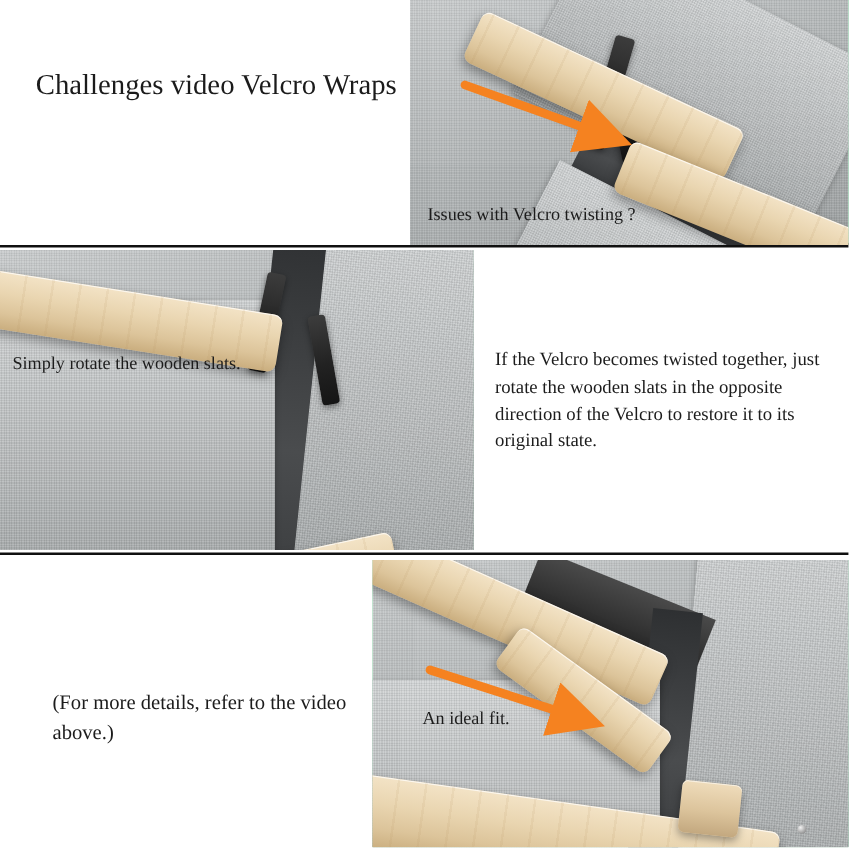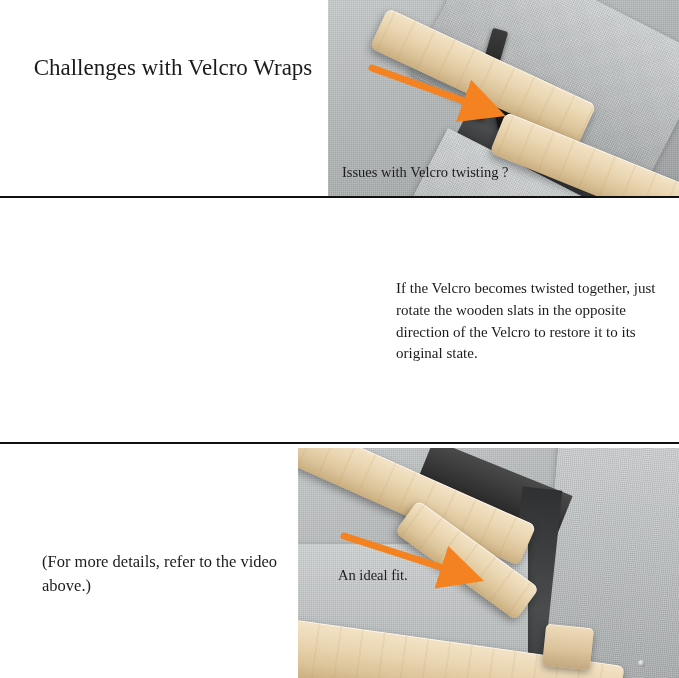--- a/index.html
+++ b/index.html
@@ -132,21 +132,21 @@
   
   .p1 { left: 328px; top: 0px; width: 351px; height: 196px; }
   .p2 { left: 0px; top: 200px; width: 379px; height: 240px; }
   .p3 { left: 298px; top: 448px; width: 381px; height: 230px; text-decoration: underline; }
 </style>
 </head>
 <body>
 
 <div class="page">
 
-  <div class="headline">Challenges with Velcro Wraps</div>
+  <div class="headline">Challenges video Velcro Wraps</div>
 
   <div class="panel p1">
     <div class="scene">
       <div class="bg-fabric"></div>
 
       <div class="fabric-rail" style="left:150px; top:-60px; width:260px; height:150px; transform:rotate(27deg); transform-origin:left top;"></div>
 
       <div class="dark-gap" style="left:150px; top:92px; width:300px; height:46px; transform:rotate(27deg); transform-origin:left top;"></div>
 
       <div class="fabric-rail" style="left:120px; top:128px; width:330px; height:170px; transform:rotate(27deg); transform-origin:left top;"></div>
@@ -167,20 +167,40 @@
         <path d="M6,6 L112,44" stroke="#F58220" stroke-width="7" fill="none" marker-end="url(#ah1)" stroke-linecap="round"></path>
       </svg>
 
       <div class="caption" style="left:14px; top:163px;">Issues with Velcro twisting ?</div>
     </div>
   </div>
 
   <div class="rule" style="left:0px; top:196px; width:679px;"></div>
   <div class="rule" style="left:0px; top:442px; width:679px;"></div>
 
+  <div class="panel p2">
+    <div class="scene">
+      <div class="bg-fabric"></div>
+
+      <div class="fabric-rail" style="left:236px; top:-30px; width:180px; height:300px; transform:rotate(6deg);"></div>
+
+      <div class="dark-gap" style="left:205px; top:-20px; width:42px; height:300px; transform:rotate(6deg);"></div>
+
+      <div class="fabric-rail" style="left:-10px; top:40px; width:230px; height:220px;"></div>
+
+      <div class="velcro" style="left:206px; top:18px; width:15px; height:80px; transform:rotate(12deg);"></div>
+      <div class="velcro" style="left:252px; top:52px; width:14px; height:72px; transform:rotate(-10deg);"></div>
+
+      <div class="slat" style="left:-30px; top:12px; width:260px; height:46px; transform:rotate(9deg); transform-origin:left top;"></div>
+
+      <div class="slat" style="left:-40px; top:300px; width:360px; height:62px; transform:rotate(-12deg); transform-origin:left top;"></div>
+
+      <div class="caption" style="left:10px; top:82px;">Simply rotate the wooden slats.</div>
+    </div>
+  </div>
 
   <div class="bodytext" style="left:42px; top:550px; width:240px; font-size:16.5px;">(For more details, refer to the video above.)</div>
 
   <div class="bodytext" style="left:396px; top:278px; width:268px;">If the Velcro becomes twisted together, just rotate the wooden slats in the opposite direction of the Velcro to restore it to its original state.</div>
 
   <div class="panel p3">
     <div class="scene">
       <div class="bg-fabric"></div>
 
       <div class="fabric-rail" style="left:250px; top:-30px; width:190px; height:300px; transform:rotate(5deg);"></div>

